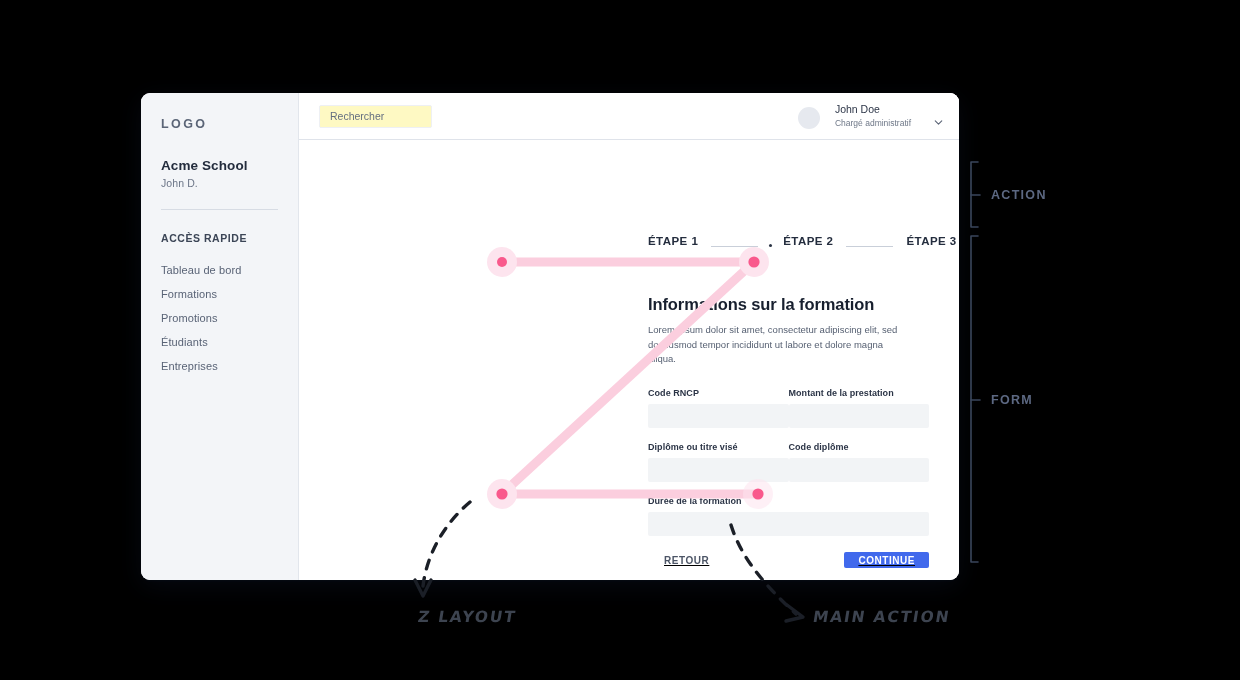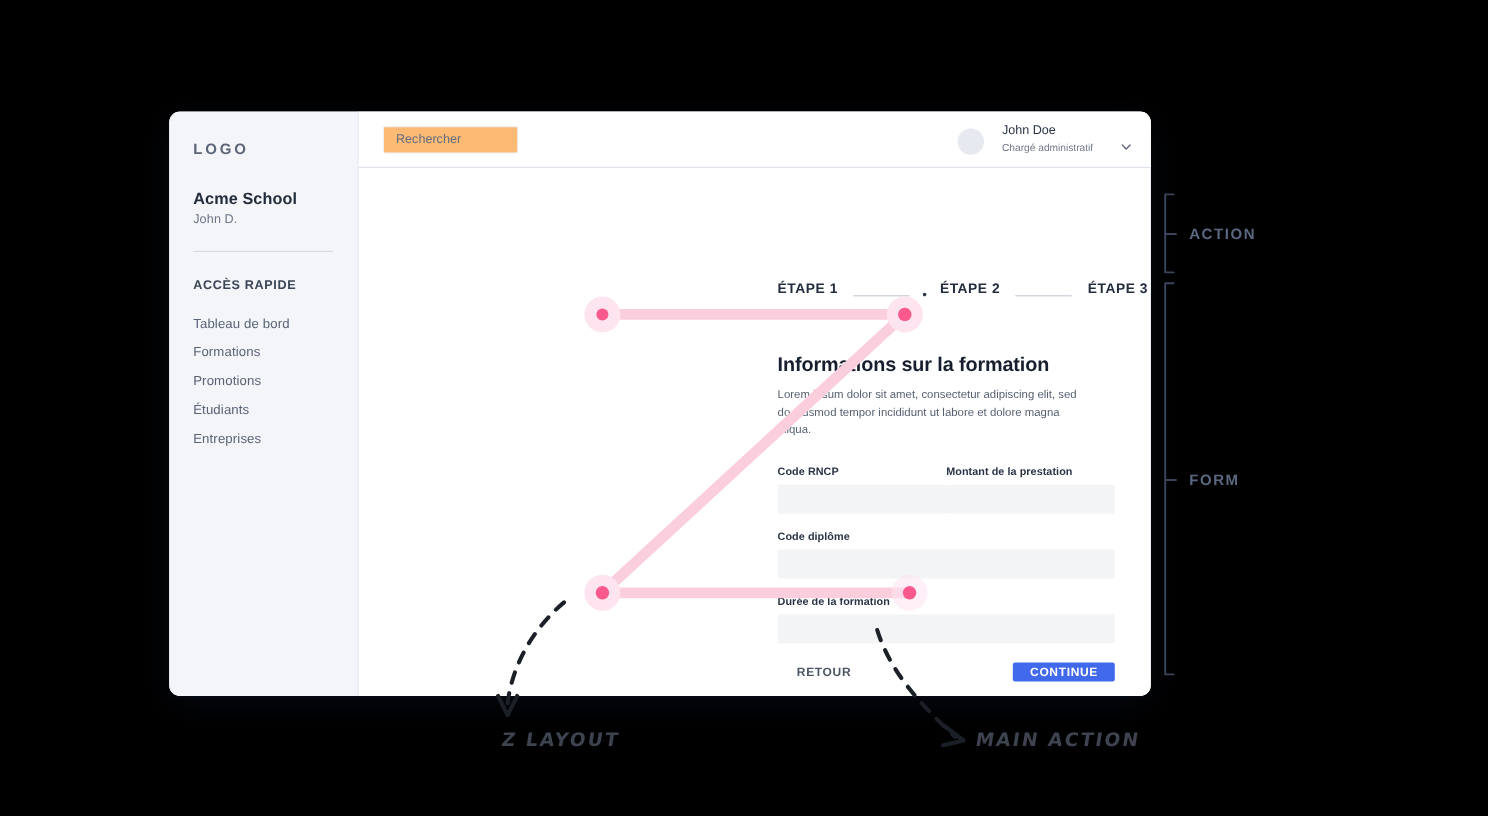--- a/index.html
+++ b/index.html
@@ -45,21 +45,21 @@
   }
 
   
   .main{flex:1;display:flex;flex-direction:column;min-width:0;background:#fff;}
   .topbar{
     height:47px;flex:0 0 47px;border-bottom:1px solid #dfe3ea;
     display:flex;align-items:center;padding:0 14px 0 20px;box-sizing:border-box;
     background:#fff;
   }
   .search{
-    width:113px;height:23px;background:#fdba74;border:1px solid #eef0f4;
+    width:113px;height:23px;background:#fef9c3;border:1px solid #eef0f4;
     border-radius:2px;display:flex;align-items:center;padding:0 8px;box-sizing:border-box;
   }
   .search input{
     border:0;outline:0;width:100%;font-size:10.5px;color:#5c6678;
     font-family:"Liberation Sans","DejaVu Sans",sans-serif;background:transparent;
   }
   .search input::placeholder{color:#67718230;color:#646e80;}
   .topbar-spacer{flex:1;}
   .user-chip{display:flex;align-items:flex-end;gap:15px;cursor:pointer;}
   .avatar{width:22px;height:22px;border-radius:50%;background:#e6e9ef;flex:0 0 22px;}
@@ -94,21 +94,21 @@
   .field.full{flex:0 0 281px;}
   .field-label{
     font-size:9px;font-weight:700;color:#2b3446;margin-bottom:6px;letter-spacing:.05px;
   }
   .field-input{
     height:24px;background:#f2f4f6;border-radius:2px;border:0;width:100%;
     box-sizing:border-box;
   }
 
   .actions{
-    margin-top:16px;display:flex;align-items:center;width:281px;
+    margin-top:16px;display:flex;align-items:center;width:281px;text-decoration:underline;
   }
   .btn-back{
     font-size:10px;font-weight:700;color:#4c5566;letter-spacing:.55px;
     background:transparent;border:0;cursor:pointer;padding:0 0 0 16px;
     font-family:"Liberation Sans","DejaVu Sans",sans-serif;
   }
   .actions-spacer{flex:1;}
   .btn-continue{
     background:#4169ec;color:#ffffff;border:0;border-radius:2px;
     font-size:10px;font-weight:700;letter-spacing:.55px;
@@ -197,20 +197,24 @@
                 <div class="field-label">Code RNCP</div>
                 <input class="field-input" value="" style="">
               </div>
               <div class="field">
                 <div class="field-label">Montant de la prestation</div>
                 <input class="field-input" value="" style="">
               </div>
             </div>
             <div class="form-row">
               <div class="field">
+                <div class="field-label">Diplôme ou titre visé</div>
+                <input class="field-input" value="" style="">
+              </div>
+              <div class="field">
                 <div class="field-label">Code diplôme</div>
                 <input class="field-input" value="" style="">
               </div>
             </div>
             <div class="form-row">
               <div class="field full">
                 <div class="field-label">Durée de la formation</div>
                 <input class="field-input" value="" style="">
               </div>
             </div>

